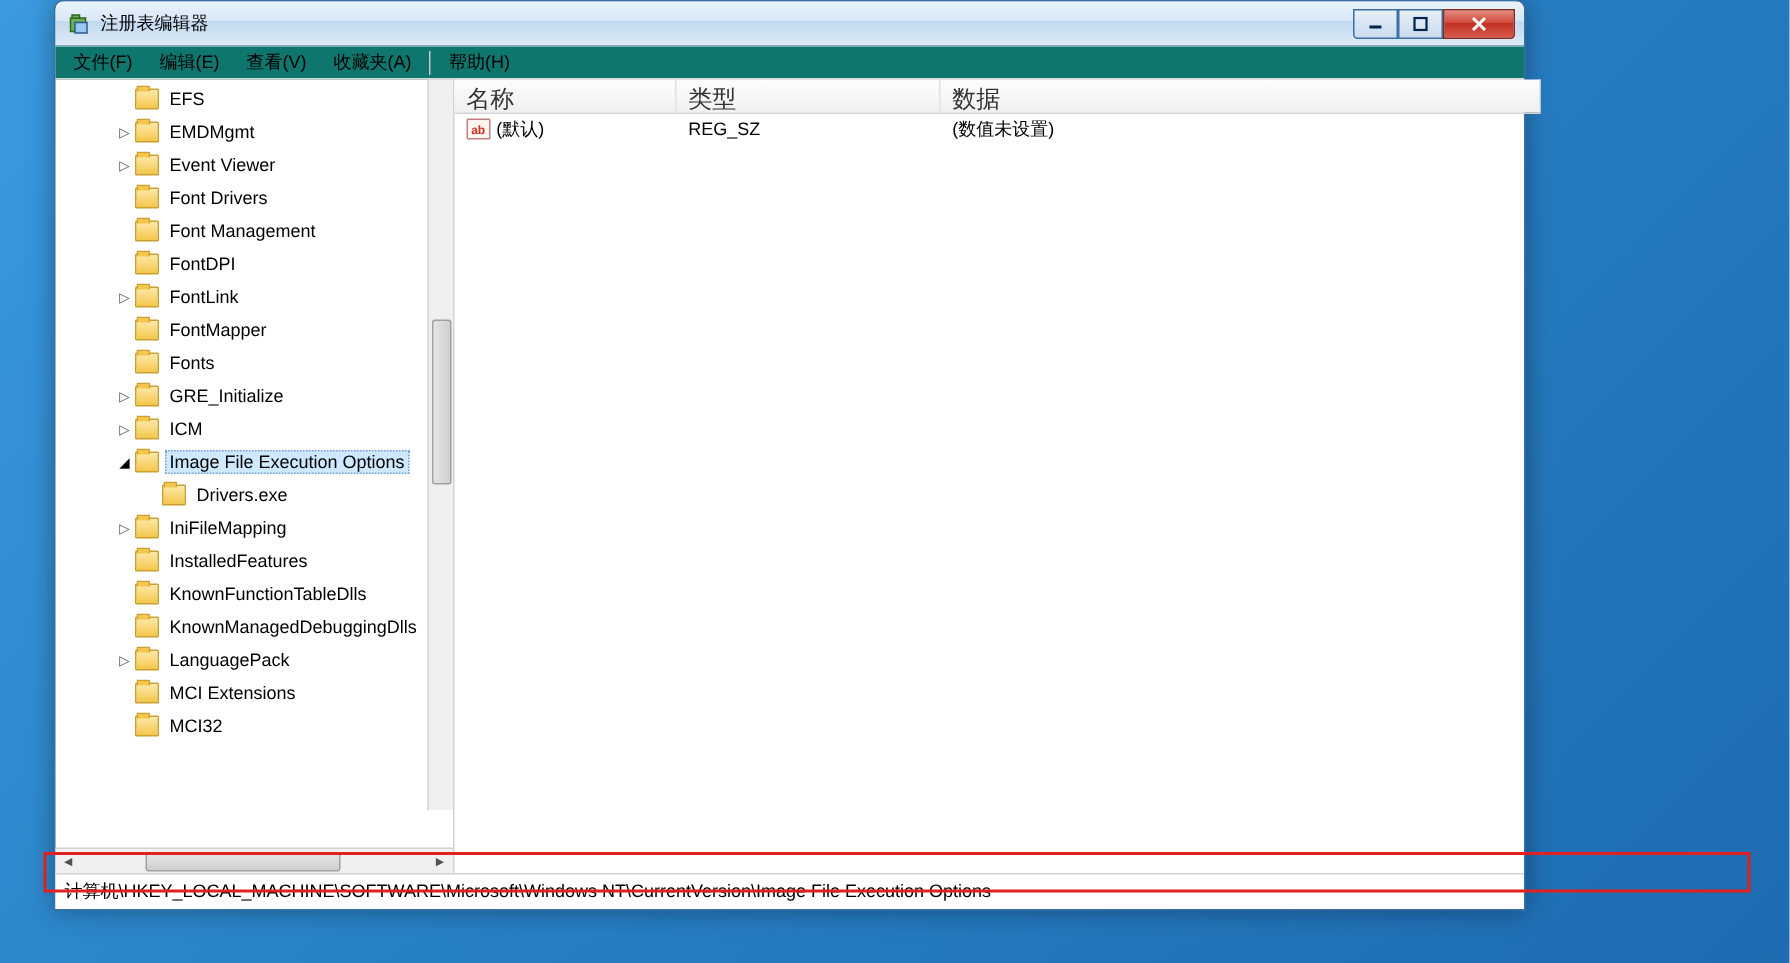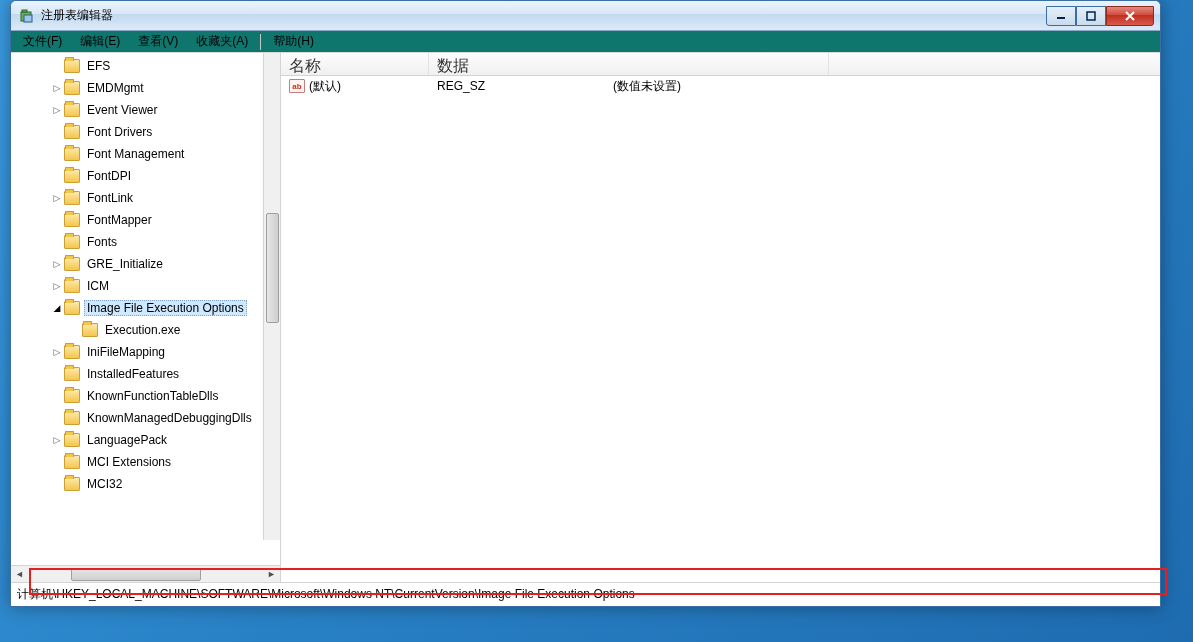--- a/index.html
+++ b/index.html
@@ -7,23 +7,23 @@
   font-family: "Microsoft YaHei", "Segoe UI", Tahoma, sans-serif;
   font-size: 12px;
   background: linear-gradient(135deg, #3a9ae0 0%, #2880c4 50%, #1e6bb0 100%);
   width: 1193px;
   height: 642px;
   overflow: hidden;
   position: relative;
 }
 .window {
   position: absolute;
-  left: 10px;
+  left: 36px;
   top: 0;
-  width: 1151px;
+  width: 981px;
   height: 607px;
   background: #fff;
   border: 1px solid #3b6ea5;
   border-radius: 6px 6px 0 0;
   box-shadow: 0 0 18px rgba(0,0,0,0.35);
   display: flex;
   flex-direction: column;
 }
 .titlebar {
   height: 30px;
@@ -314,21 +314,21 @@
                   <span class="label">ICM</span>
                 </div>
                 <div class="tree-row selected" style="padding-left: 36px;">
                   <span class="expander" style="color: rgb(0, 0, 0);">◢</span>
                   <span class="folder"></span>
                   <span class="label">Image File Execution Options</span>
                 </div>
                 <div class="tree-row" style="padding-left: 54px;">
                   <span class="expander"></span>
                   <span class="folder"></span>
-                  <span class="label">Execution.exe</span>
+                  <span class="label">Drivers.exe</span>
                 </div>
                 <div class="tree-row" style="padding-left: 36px;">
                   <span class="expander">▷</span>
                   <span class="folder"></span>
                   <span class="label">IniFileMapping</span>
                 </div>
                 <div class="tree-row" style="padding-left: 36px;">
                   <span class="expander"></span>
                   <span class="folder"></span>
                   <span class="label">InstalledFeatures</span>
@@ -367,20 +367,21 @@
         <div class="tree-hscroll">
           <span class="arrow left">◄</span>
           <div class="thumb"></div>
           <span class="arrow right">►</span>
         </div>
       </div>
 
       <div class="list-pane">
         <div class="list-header">
           <div class="col" style="width:148px">名称</div>
+          <div class="col" style="width:176px">类型</div>
           <div class="col" style="width:400px">数据</div>
         </div>
         <div class="list-rows" id="list-rows">
             <div class="list-row">
               <div class="cell" style="width: 148px;">
                 <span class="val-icon">ab</span>
                 <span>(默认)</span>
               </div>
               <div class="cell" style="width: 176px;">REG_SZ</div>
               <div class="cell" style="width: 400px;">(数值未设置)</div>

